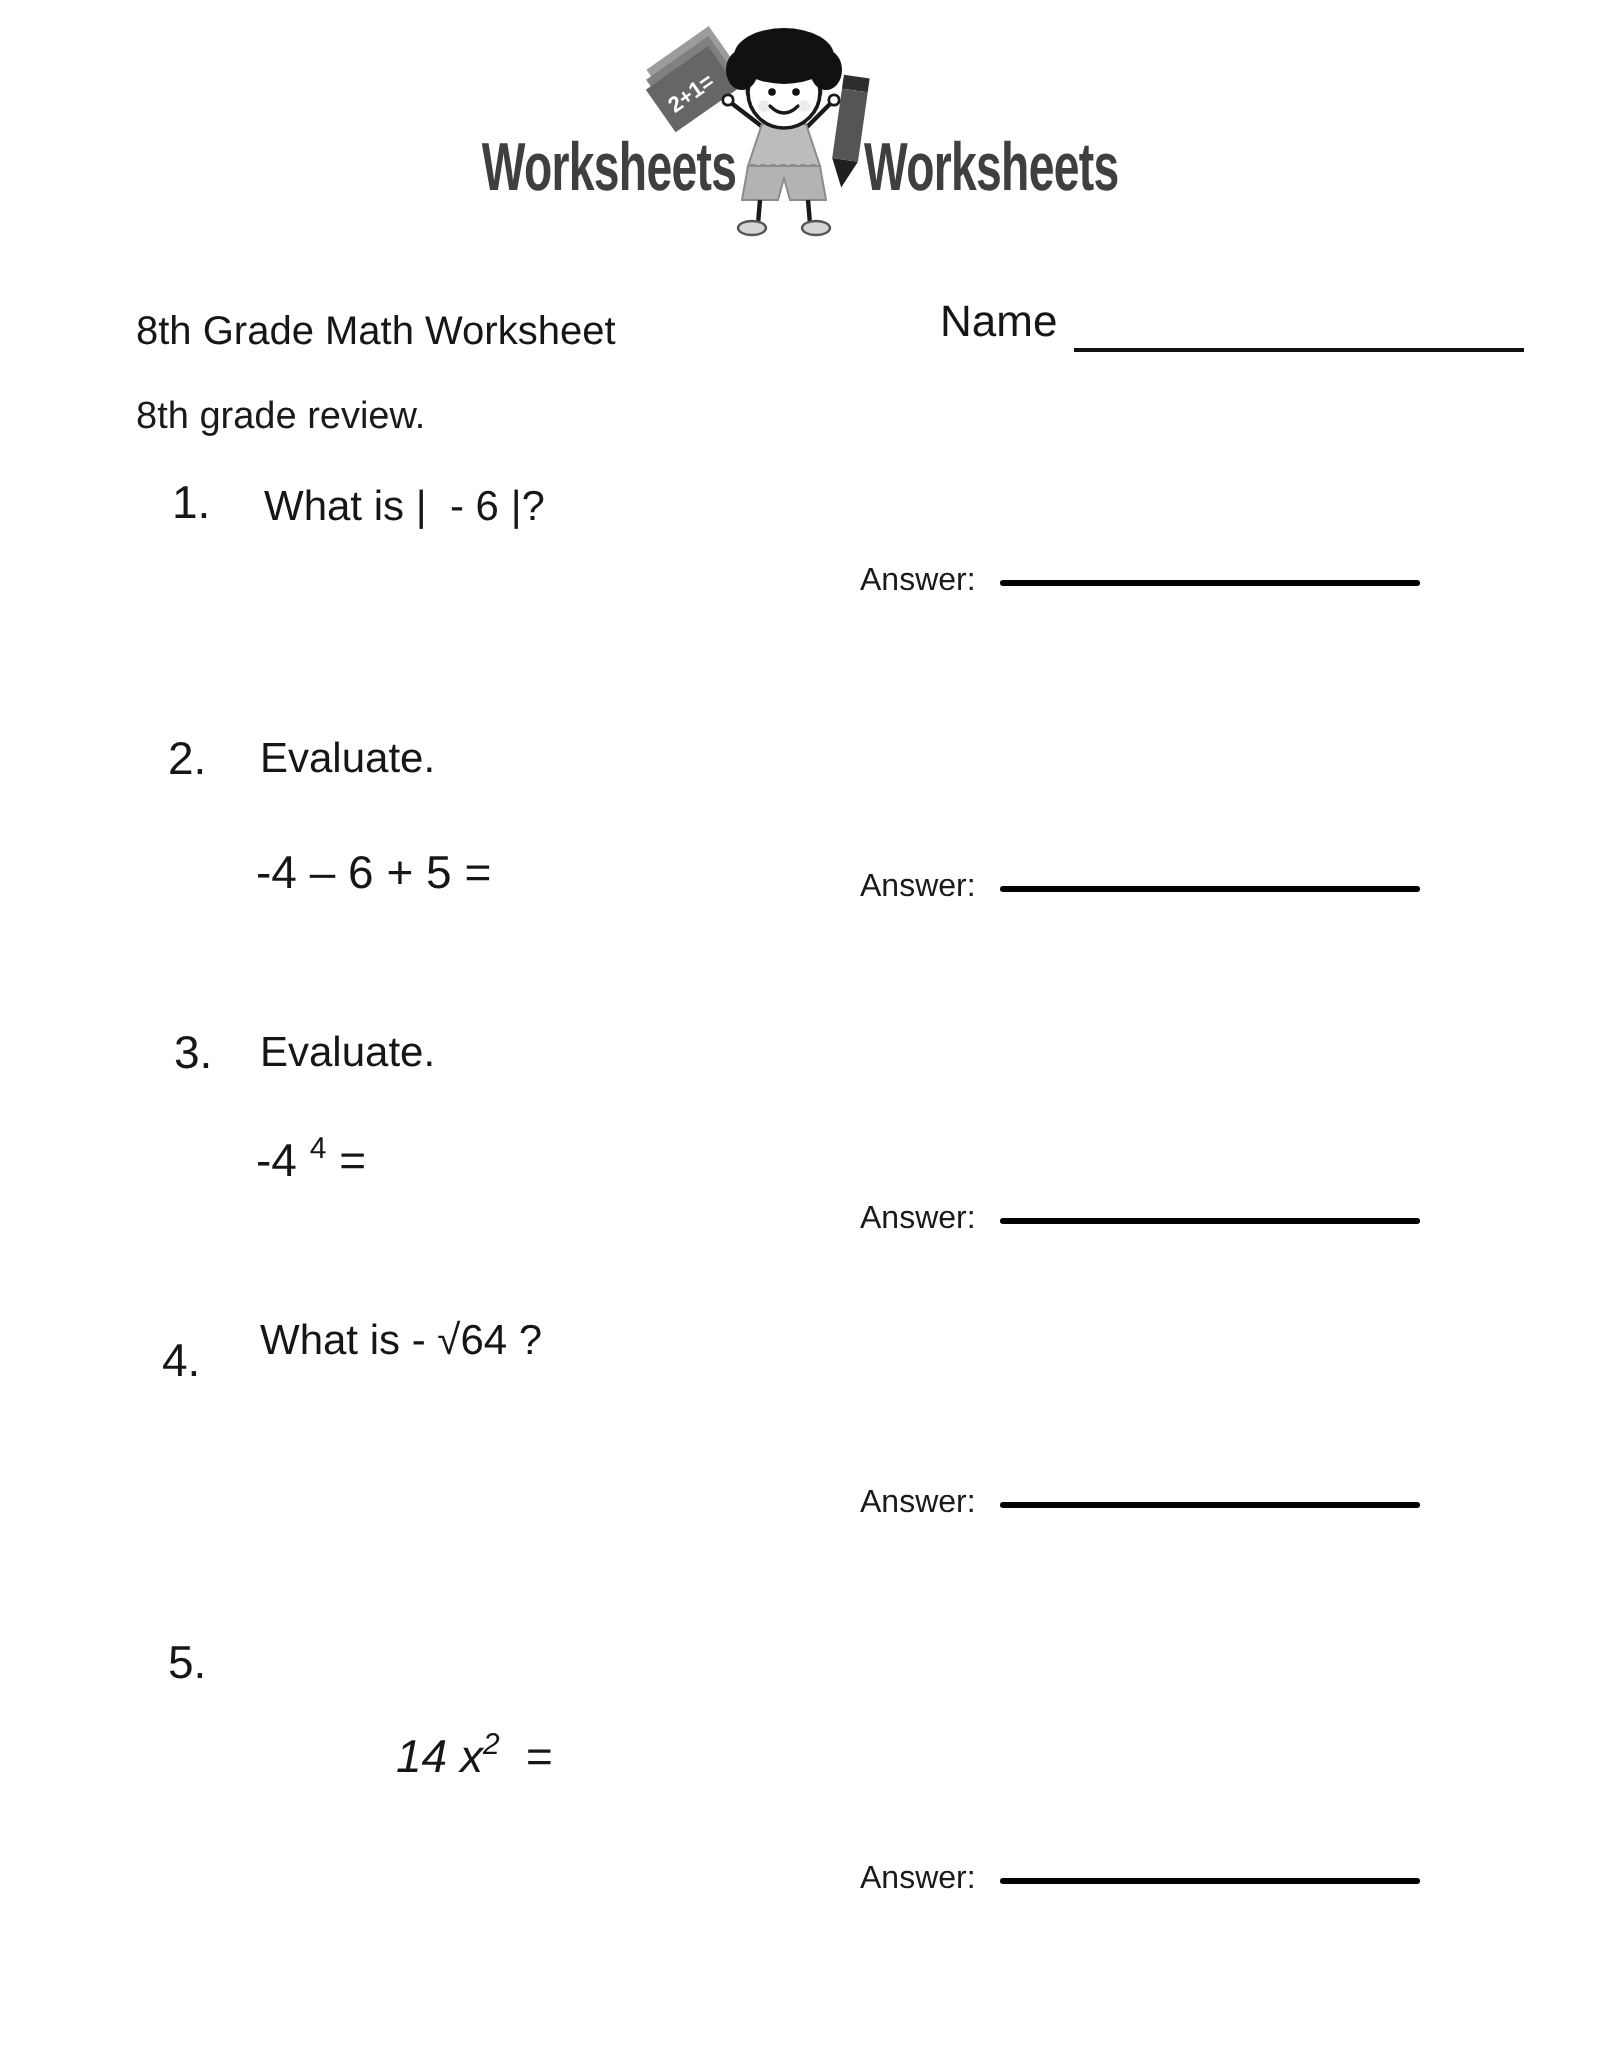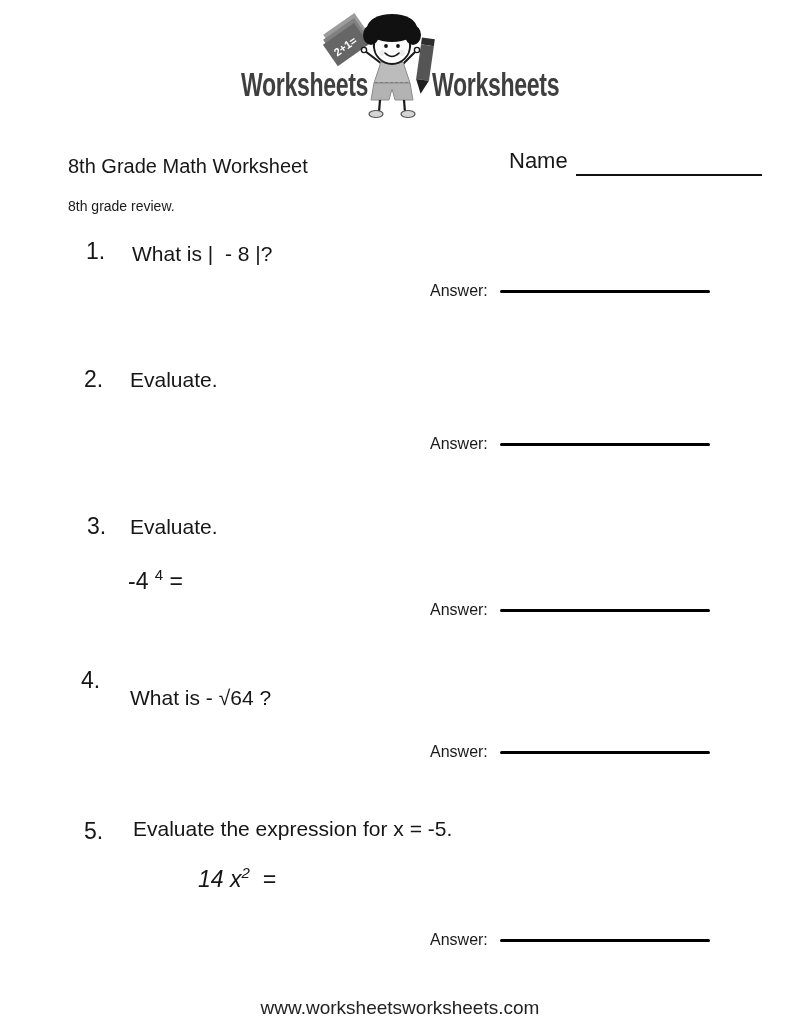--- a/index.html
+++ b/index.html
@@ -25,23 +25,23 @@
   }
   .logo-text .squeeze { display: inline-block; transform: scaleX(0.68); letter-spacing: -0.5px; }
   .logo-text.left  { left: 130px; width: 238px; text-align: right; }
   .logo-text.left  .squeeze { transform-origin: right center; }
   .logo-text.right { left: 432px; width: 238px; text-align: left; }
   .logo-text.right .squeeze { transform-origin: left center; }
   .logo-boy { position: absolute; left: 308px; top: 6px; width: 150px; height: 118px; }
   
   .title { position: absolute; left: 68px; top: 155px; font-size: 20px; font-weight: normal; color: #161616; white-space: pre; }
   .name-row { position: absolute; left: 470px; top: 148px; width: 292px; display: flex; align-items: flex-end; }
-  .name-label { font-size: 22px; color: #161616; padding-bottom: 2px; margin-left: 39px; }
+  .name-label { font-size: 22px; color: #161616; padding-bottom: 2px; }
   .name-line { flex: 1; margin-left: 8px; border-bottom: 2px solid #111; height: 26px; }
-  .subtitle { position: absolute; left: 68px; top: 198px; font-size: 14px; color: #1a1a1a; }
+  .subtitle { position: absolute; left: 68px; top: 198px; font-size: 19px; color: #1a1a1a; }
   
   .q-number { position: absolute; font-size: 23px; color: #161616; }
   .q-text { position: absolute; font-size: 21px; color: #161616; white-space: pre; }
   .expr { position: absolute; font-size: 23px; color: #161616; white-space: pre; }
   .expr .sup { font-size: 15px; vertical-align: 9px; }
   
   .answer-row { position: absolute; left: 430px; width: 280px; display: flex; align-items: center; }
   .answer-label { font-size: 16px; color: #1a1a1a; }
   .answer-line { flex: 1; margin-left: 12px; border-top: 3px solid #000; border-radius: 2px; height: 0; }
   
@@ -100,51 +100,50 @@
   <div class="logo-text right"><span class="squeeze">Worksheets</span></div>
 
   <div class="title">8th Grade Math Worksheet</div>
   <div class="name-row">
     <span class="name-label">Name</span>
     <span class="name-line"></span>
   </div>
   <div class="subtitle">8th grade review.</div>
 
   <div class="q-number" style="left:86px; top:238px;">1.</div>
-  <div class="q-text" style="left:132px; top:242px;">What is |  - 8 |?</div>
+  <div class="q-text" style="left:132px; top:242px;">What is |  - 6 |?</div>
   <div class="answer-row" style="top:282px;">
     <span class="answer-label">Answer:</span>
     <span class="answer-line"></span>
   </div>
 
   <div class="q-number" style="left:84px; top:366px;">2.</div>
   <div class="q-text" style="left:130px; top:368px;">Evaluate.</div>
+  <div class="expr" style="left:128px; top:422px;"><span>-4 – 6 + 5 =</span><span class="sup"></span><span></span></div>
   <div class="answer-row" style="top:435px;">
     <span class="answer-label">Answer:</span>
     <span class="answer-line"></span>
   </div>
 
   <div class="q-number" style="left:87px; top:513px;">3.</div>
   <div class="q-text" style="left:130px; top:515px;">Evaluate.</div>
   <div class="expr" style="left:128px; top:566px;"><span>-4 </span><span class="sup">4</span><span> =</span></div>
   <div class="answer-row" style="top:601px;">
     <span class="answer-label">Answer:</span>
     <span class="answer-line"></span>
   </div>
 
   <div class="q-number" style="left:81px; top:667px;">4.</div>
-  <div class="q-text" style="left:130px; top:686px;">What is - √64 ?</div>
+  <div class="q-text" style="left:130px; top:659px;">What is - √64 ?</div>
   <div class="answer-row" style="top:743px;">
     <span class="answer-label">Answer:</span>
     <span class="answer-line"></span>
   </div>
 
   <div class="q-number" style="left:84px; top:818px;">5.</div>
-  <div class="q-text" style="left:133px; top:817px;">Evaluate the expression for x = -5.</div>
   <div class="expr" style="left:198px; top:864px;font-style:italic;"><span>14 x</span><span class="sup">2</span><span>  =</span></div>
   <div class="answer-row" style="top:931px;">
     <span class="answer-label">Answer:</span>
     <span class="answer-line"></span>
   </div>
 
-  <div class="footer">www.worksheetsworksheets.com</div>
 
 </div>
 
 </body></html>

